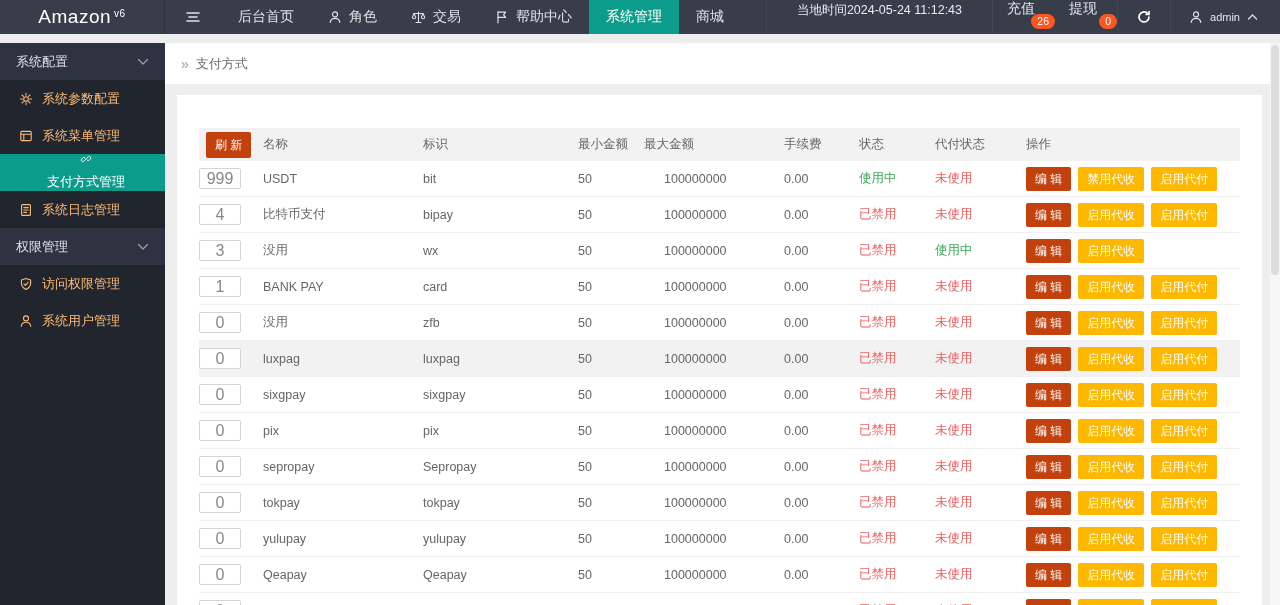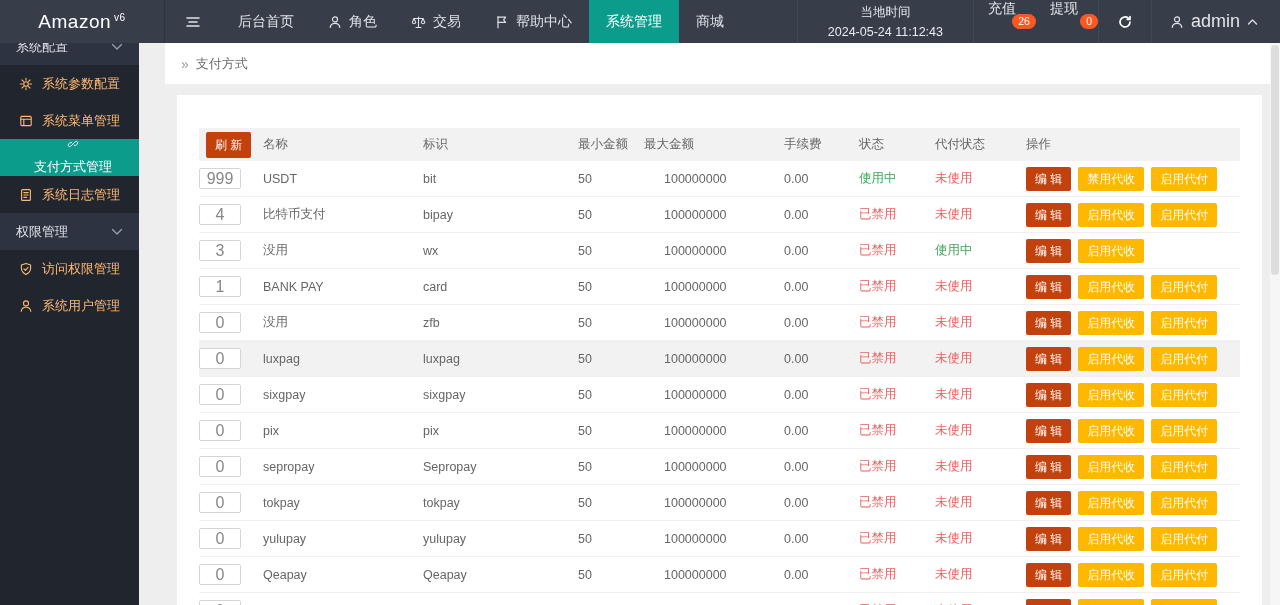--- a/index.html
+++ b/index.html
@@ -1,35 +1,35 @@
 <!DOCTYPE html>
 <html><head>
 <meta charset="utf-8">
 <style>
   * { margin:0; padding:0; box-sizing:border-box; }
   html,body { width:1280px; height:605px; overflow:hidden; }
   body { font-family:"Liberation Sans","DejaVu Sans",sans-serif; background:#eeeeee; position:relative; }
 
   
-  .navbar { position:absolute; top:0; left:0; right:0; height:43px; background:#373d49; display:flex; align-items:stretch; color:#e3e5e9; z-index:30; }
+  .navbar { position:absolute; top:0; left:0; right:0; height:34px; background:#373d49; display:flex; align-items:stretch; color:#e3e5e9; z-index:30; }
   .logo { width:165px; display:flex; align-items:center; justify-content:center; color:#fff; font-size:19px; letter-spacing:.5px; border-right:1px solid #2d323d; flex:none; }
   .logo sup { font-size:10px; margin-left:3px; transform:translateY(-4px); }
   .nav-item { display:flex; align-items:center; gap:7px; padding:0 17px; font-size:14px; cursor:pointer; color:#dfe2e7; }
   .nav-item.hamburger { padding:0 20px; }
   .nav-item.active { background:#0c9c8c; color:#fff; }
   .nav-right { margin-left:auto; display:flex; align-items:stretch; }
-  .time-block { display:flex; flex-direction:column; justify-content:center; text-align:center; font-size:12.5px; line-height:1.6; padding:0 30px; border-left:1px solid #414754; border-right:1px solid #414754; color:#e8eaee; }
+  .time-block { display:flex; flex-direction:row; justify-content:center; text-align:center; font-size:12.5px; line-height:1.6; padding:0 30px; border-left:1px solid #414754; border-right:1px solid #414754; color:#e8eaee; }
   .badge-item { position:relative; display:flex; padding:0 20px 0 14px; font-size:14px; cursor:pointer; }
   .badge { position:absolute; top:14px; right:0px; background:#ff5722; color:#fff; font-size:10.5px; line-height:1; padding:2px 6px; border-radius:9px; min-width:10px; text-align:center; }
   .refresh-item { display:flex; align-items:center; padding:0 18px; border-left:1px solid #414754; border-right:1px solid #414754; cursor:pointer; }
-  .admin-item { display:flex; align-items:center; gap:7px; padding:0 22px 0 18px; font-size:18px; cursor:pointer; }
+  .admin-item { display:flex; align-items:center; gap:7px; padding:0 22px 0 18px; font-size:11px; cursor:pointer; }
   svg.icn { display:block; }
 
   
-  .sidebar { position:absolute; top:28px; left:0; bottom:0; width:139px; background:#21252e; z-index:20; }
+  .sidebar { position:absolute; top:43px; left:0; bottom:0; width:165px; background:#21252e; z-index:20; }
   .side-group-header { height:37px; display:flex; align-items:center; justify-content:space-between; padding:0 16px; background:#2d3340; color:#dde0e6; font-size:13px; cursor:pointer; }
   .side-item { height:37px; display:flex; align-items:center; gap:9px; padding:0 12px 0 19px; color:#fdba74; font-size:13px; cursor:pointer; background:#21252e; }
   .side-item.active { background:#0c9c8c; color:#fff;flex-direction:column; }
 
   
   .main { position:absolute; top:43px; left:165px; right:0; bottom:0; background:#eeeeee; overflow:hidden; }
   .breadcrumb-bar { height:41px; background:#fff; display:flex; align-items:center; gap:7px; padding:0 16px; font-size:13px; color:#6d6d6d; }
   .breadcrumb-bar .chev { color:#9a9a9a; font-size:14px; }
   .card { position:absolute; top:52px; left:12px; right:18px; bottom:-60px; background:#fff; padding:33px 22px; }
 

